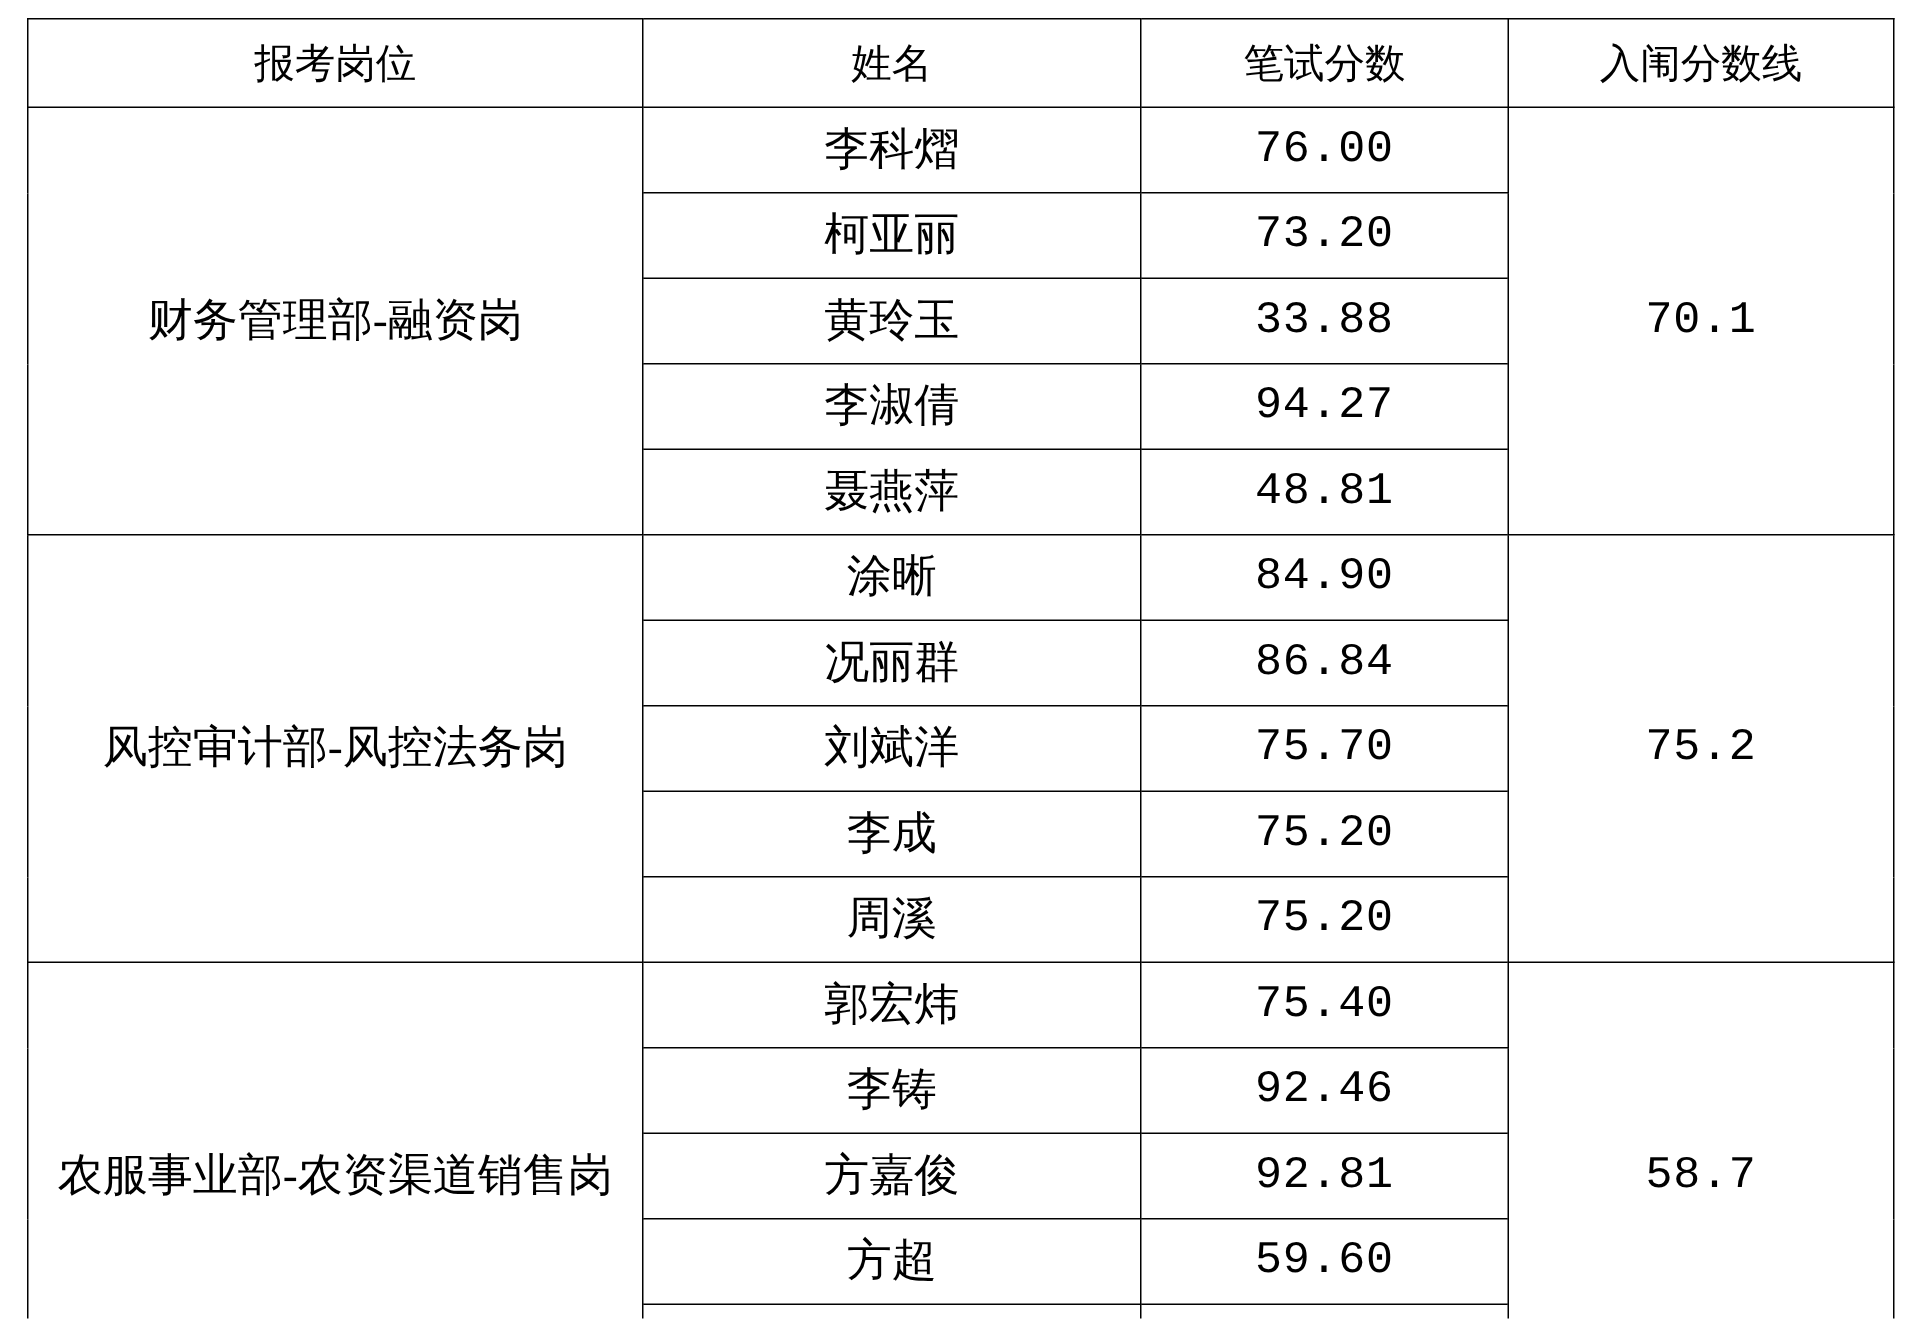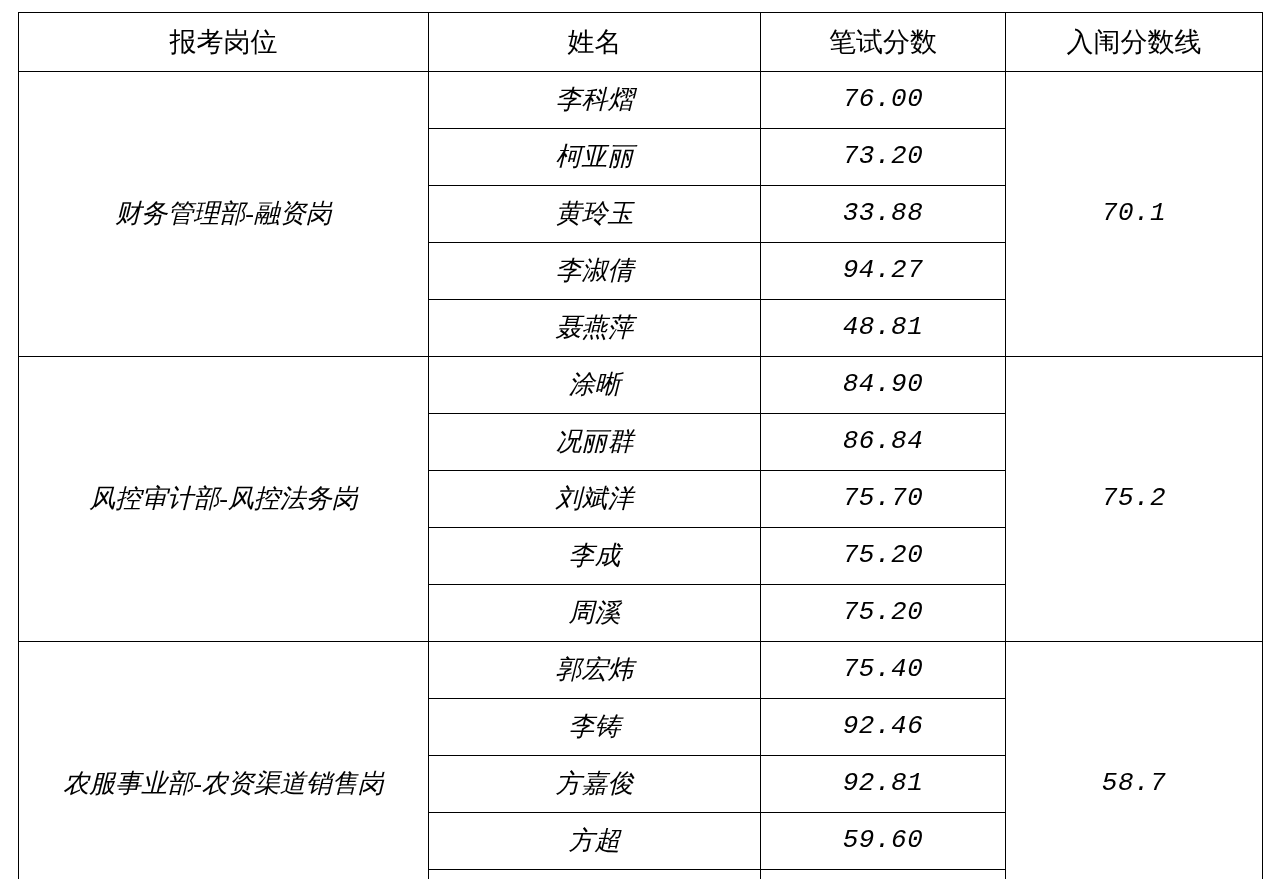--- a/index.html
+++ b/index.html
@@ -36,23 +36,22 @@
     vertical-align: middle;
     padding: 6px 4px;
     font-weight: normal;
     line-height: 1.35;
   }
   table.score-table th {
     font-size: 27px;
     height: 46px;
   }
   table.score-table td {
-    font-size: 26px;
+    font-size: 30px;
     height: 44px;
-    font-style: italic;
   }
   td.post-cell {
     font-size: 26px;
     line-height: 1.45;
     padding-left: 10px;
     padding-right: 10px;
   }
   td.num-cell, td.cut-cell {
     font-family: "Liberation Mono", "DejaVu Sans Mono", monospace;
     letter-spacing: 0.5px;

